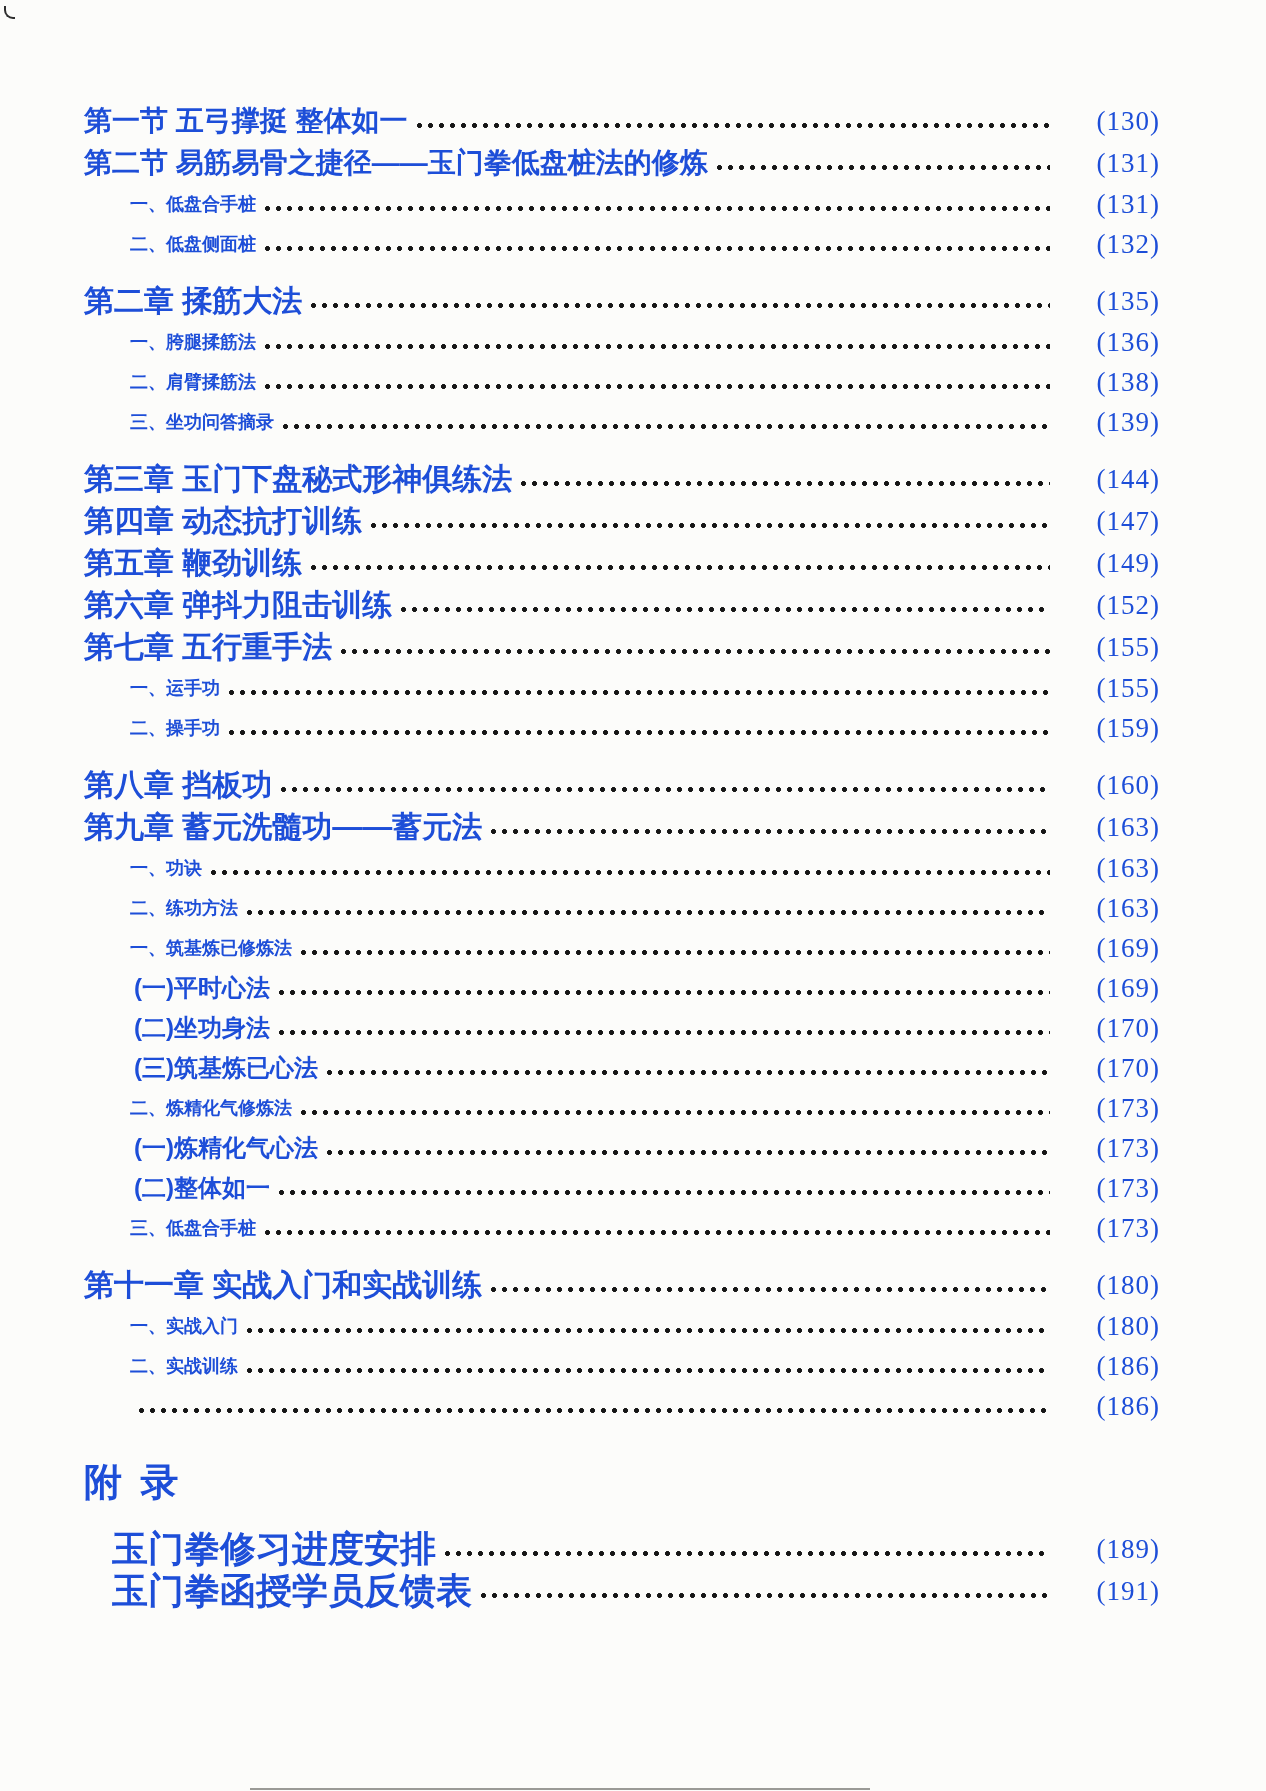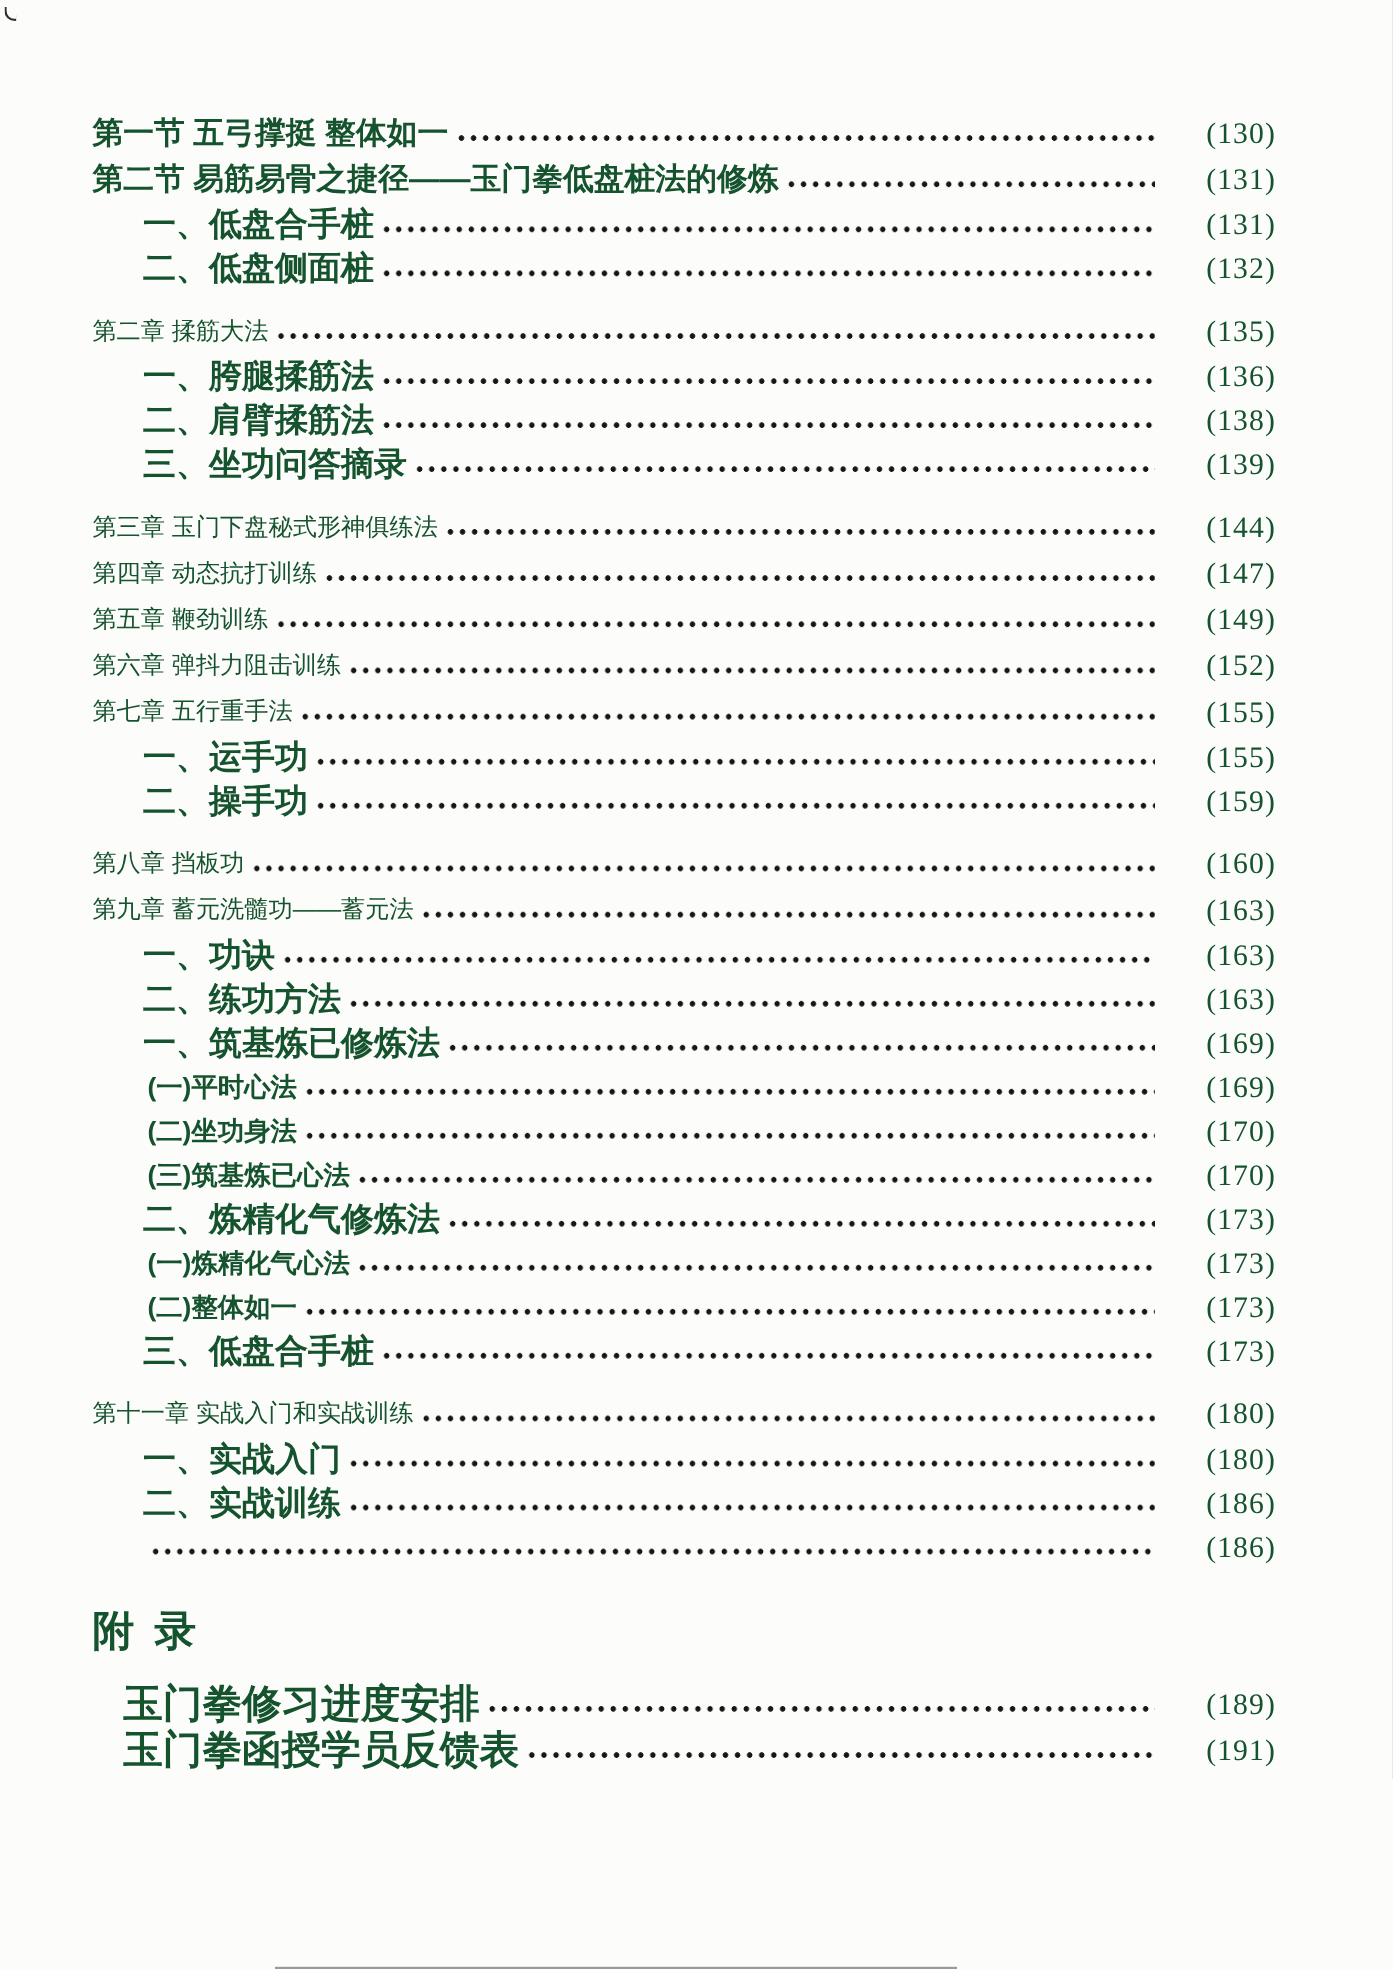--- a/index.html
+++ b/index.html
@@ -3,21 +3,21 @@
 <meta charset="utf-8">
 <style>
   html,body { margin:0; padding:0; background:#d8d8d4; }
   .page {
     position:relative;
     width:1266px; height:1791px;
     margin:0 auto;
     background:#fcfcfa;
     box-sizing:border-box;
     padding:100px 106px 0 84px;
-    color:#14532d;
+    color:#1d4ed8;
     font-family:"Liberation Sans","DejaVu Sans",sans-serif;
     overflow:hidden;
   }
   
   .corner-mark {
     position:absolute; left:4px; top:6px;
     width:9px; height:11px;
     border:2px solid #2e2e2e;
     border-top:none; border-right:none;
     border-radius:0 0 0 9px;
@@ -29,23 +29,23 @@
     background:#9a9a96;
   }
   .toc { width:100%; }
   .toc-row { display:flex; align-items:center; }
   .toc-row .label { white-space:nowrap; }
 
   .section, .chapter, .appendix { height:42px; }
   .item, .subitem { height:40px; }
 
   .section .label  { font-size:28px; font-weight:bold; }
-  .chapter .label  { font-size:22px; font-weight:normal; }
+  .chapter .label  { font-size:30px; font-weight:bold; }
   .item            { padding-left:46px; }
-  .item .label     { font-size:30px; font-weight:600; }
+  .item .label     { font-size:18px; font-weight:600; }
   .subitem         { padding-left:50px; }
   .subitem .label  { font-size:24px; font-weight:600; }
   .appendix .label { font-size:36px; font-weight:bold;margin-left:28px; }
 
   .gap { margin-top:16px; }
 
   .heading { margin-top:30px; margin-bottom:20px; height:52px; }
   .heading .label { font-size:38px; font-weight:bold; letter-spacing:4px; }
 
   .leader {

